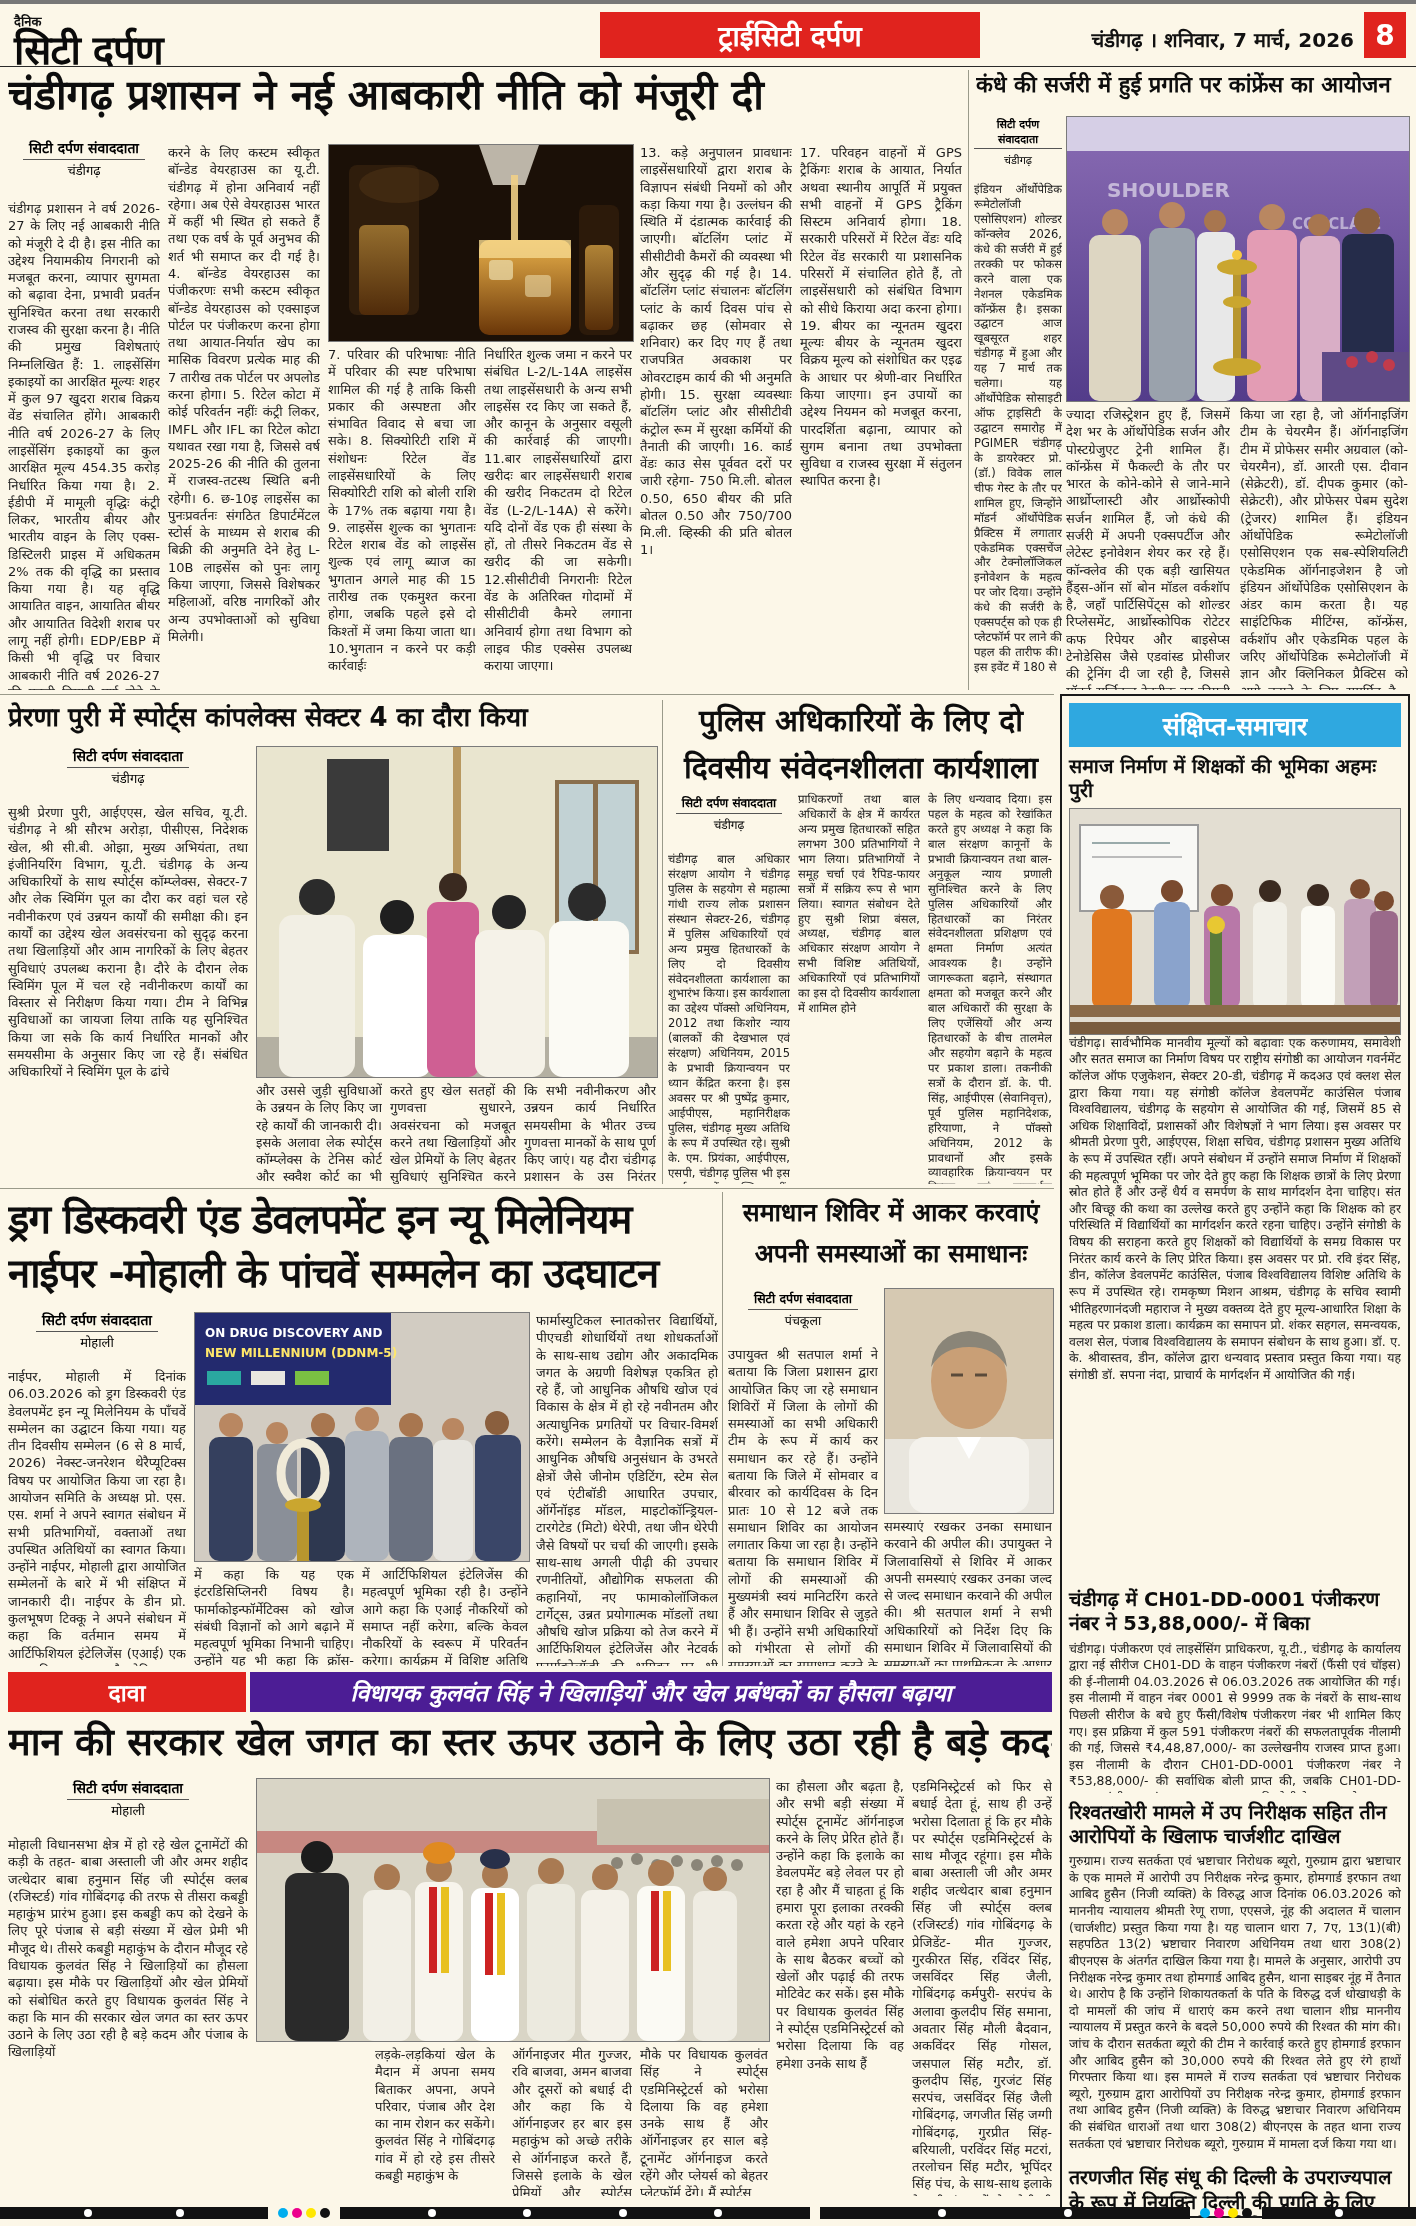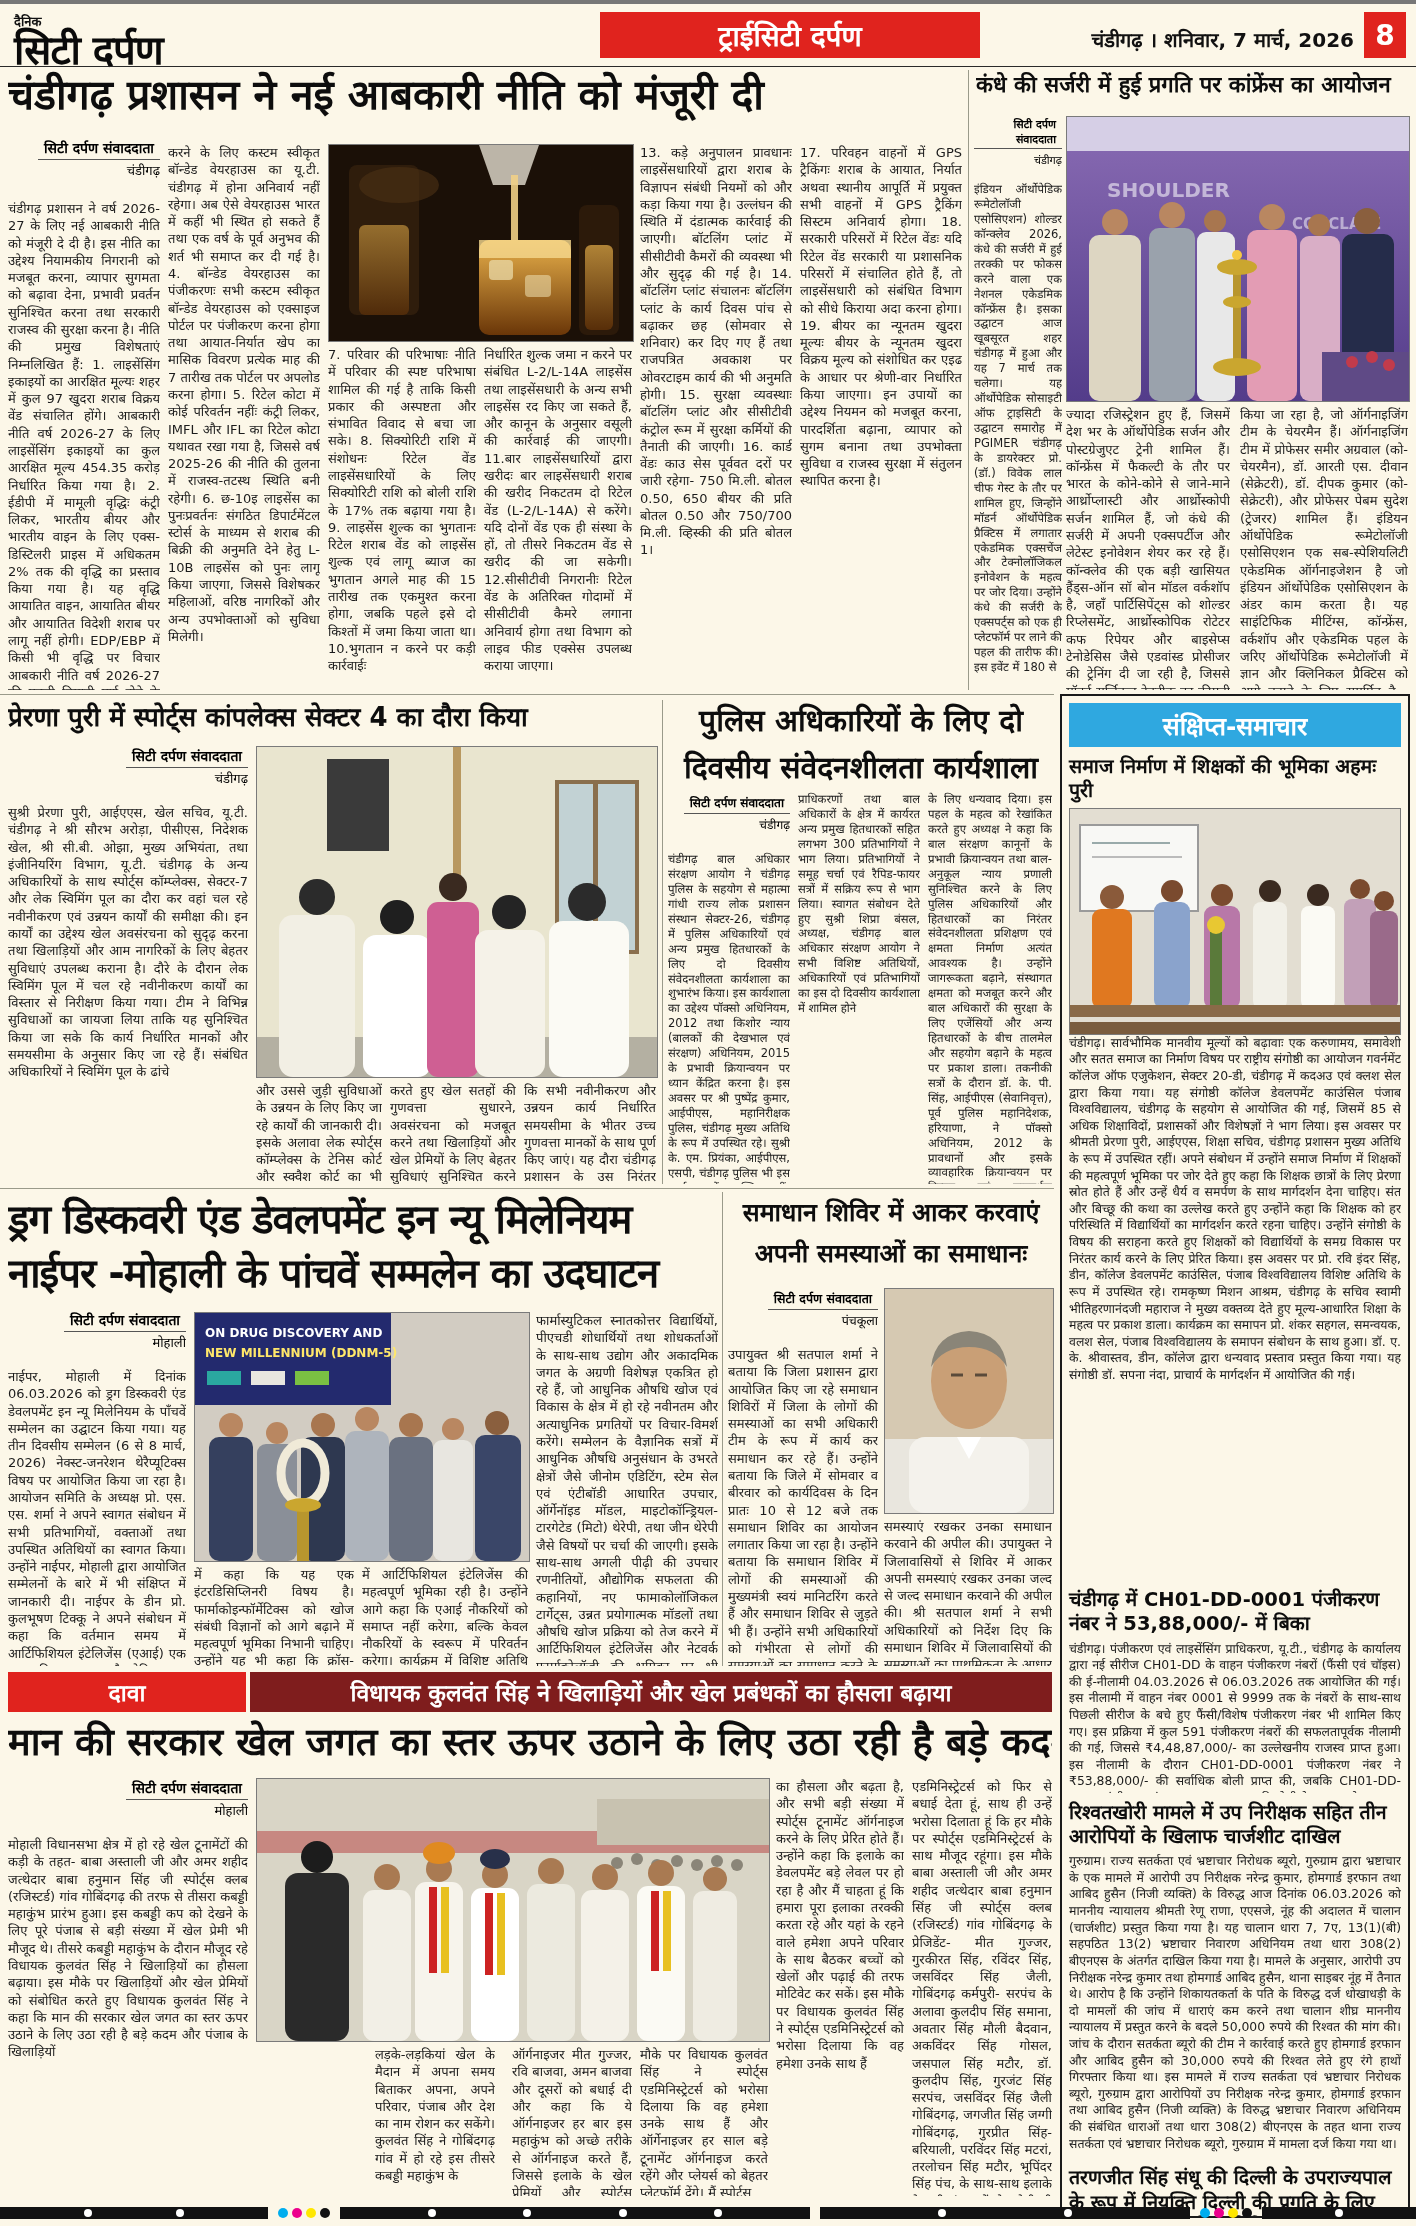--- a/index.html
+++ b/index.html
@@ -3,27 +3,27 @@
 <meta charset="utf-8">
 <style>
   html,body{margin:0;padding:0;}
   body{background:#777;font-family:"DejaVu Sans",sans-serif;}
   #page{position:relative;width:1416px;height:2226px;background:#fcf7e8;margin:4px auto;overflow:hidden;}
   .abs{position:absolute;}
   .col{font-size:13px;line-height:1.33;text-align:justify;overflow:hidden;color:#1c1c1c;word-break:break-word;}
   .col.small{font-size:11.5px;line-height:1.3;}
   .headline{font-weight:800;color:#0d0d0d;overflow:hidden;}
   .hl-nowrap{white-space:nowrap;}
-  .byline{text-align:right;overflow:hidden;}
+  .byline{text-align:center;overflow:hidden;}
   .byline .by1{font-weight:700;font-size:14px;border-bottom:1px solid #555;display:inline-block;padding:0 6px 2px;}
   .byline .by2{font-size:13px;margin-top:3px;}
   .photo{border:1px solid #7a7a7a;overflow:hidden;background:#cfcabc;}
   .photo svg{display:block;width:100%;height:100%;}
   .redbox{background:#e0231e;color:#fff;display:flex;align-items:center;justify-content:center;font-weight:800;}
-  .navybar{background:#7f1d1d;color:#fff;display:flex;align-items:center;justify-content:center;font-weight:800;}
+  .navybar{background:#4c1d95;color:#fff;display:flex;align-items:center;justify-content:center;font-weight:800;font-style:italic;}
   .vrule{border-left:1px solid #9a9a8a;width:0;}
   .hrule{border-top:1.5px solid #2a2a2a;height:0;}
   .hrule-light{border-top:1px solid #9a9a8a;height:0;}
   
   #brief-box{border:2px solid #1a1a1a;background:#fcf7e8;padding:7px;box-sizing:border-box;overflow:hidden;}
   #brief-box .brief-header{background:#2fa8e0;color:#fff;font-weight:800;font-size:25px;text-align:center;padding:5px 0;}
   #brief-box h3{margin:8px 0 4px;font-size:19.5px;line-height:1.25;color:#0d0d0d;font-weight:800;}
   #brief-box .bbody{font-size:12.4px;line-height:1.34;text-align:justify;overflow:hidden;color:#1c1c1c;}
   .masthead-small{font-size:13px;font-weight:700;color:#111;}
   .masthead-main{font-size:40px;font-weight:900;color:#0a0a0a;line-height:1.02;letter-spacing:-1px;}

